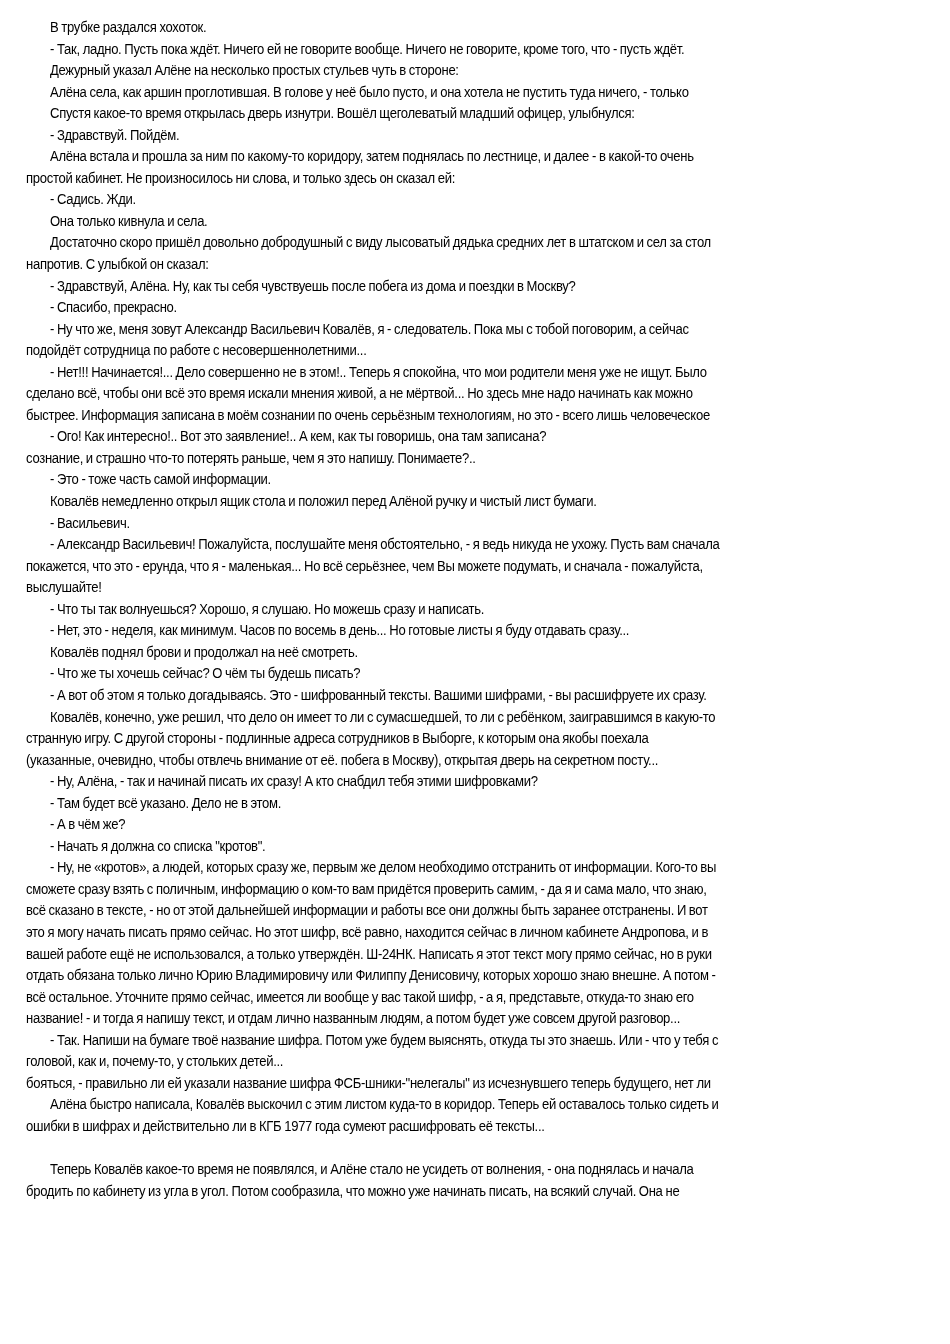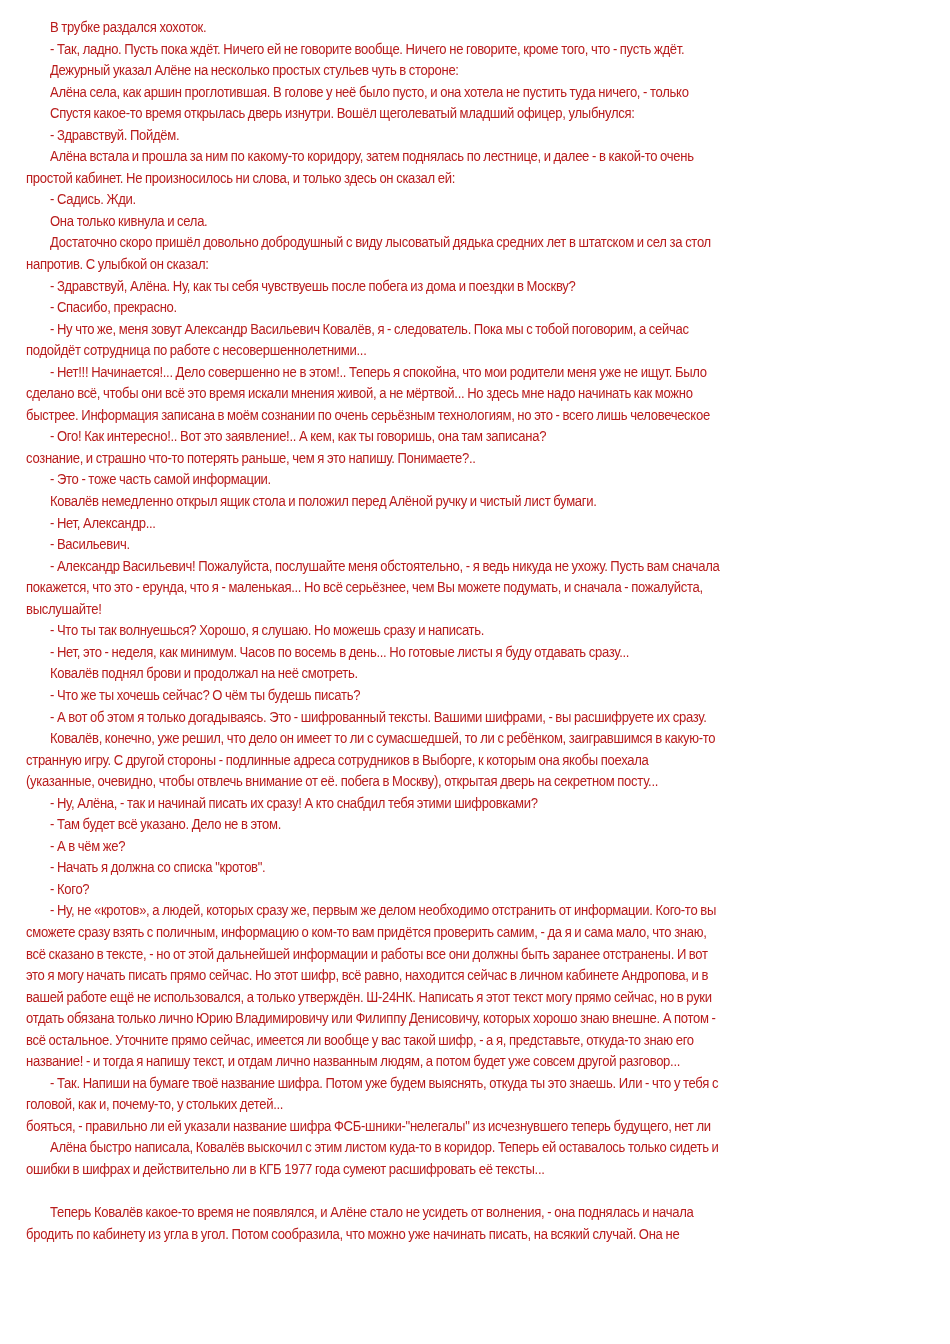--- a/index.html
+++ b/index.html
@@ -21,21 +21,21 @@
       height: 1344px;
       background: #ffffff;
     }
     .text {
       position: absolute;
       left: 26px;
       top: 16px;
       width: 890px;
       font-family: "Liberation Sans Narrow", "Liberation Sans", sans-serif;
       font-size: 15.2px;
-      color: #b91c1c;
+      color: #000000;
       letter-spacing: -0.35px;
       word-spacing: -0.5px;
     }
     .line {
       display: block;
       height: 21.55px;
       line-height: 21.55px;
       white-space: nowrap;
       overflow: visible;
     }
@@ -71,38 +71,36 @@
       <div class="line indent"><span class="cond" style="transform: scaleX(0.86);">- Спасибо, прекрасно.</span></div>
       <div class="line indent"><span class="cond" style="transform: scaleX(0.86);">- Ну что же, меня зовут Александр Васильевич Ковалёв, я - следователь. Пока мы с тобой поговорим, а сейчас</span></div>
       <div class="line"><span class="cond" style="transform: scaleX(0.86);">подойдёт сотрудница по работе с несовершеннолетними...</span></div>
       <div class="line indent"><span class="cond" style="transform: scaleX(0.86);">- Нет!!! Начинается!... Дело совершенно не в этом!.. Теперь я спокойна, что мои родители меня уже не ищут. Было</span></div>
       <div class="line"><span class="cond" style="transform: scaleX(0.86);">сделано всё, чтобы они всё это время искали мнения живой, а не мёртвой... Но здесь мне надо начинать как можно</span></div>
       <div class="line"><span class="cond" style="transform: scaleX(0.86);">быстрее. Информация записана в моём сознании по очень серьёзным технологиям, но это - всего лишь человеческое</span></div>
       <div class="line indent"><span class="cond" style="transform: scaleX(0.86);">- Ого! Как интересно!.. Вот это заявление!.. А кем, как ты говоришь, она там записана?</span></div>
       <div class="line"><span class="cond" style="transform: scaleX(0.86);">сознание, и страшно что-то потерять раньше, чем я это напишу. Понимаете?..</span></div>
       <div class="line indent"><span class="cond" style="transform: scaleX(0.86);">- Это - тоже часть самой информации.</span></div>
       <div class="line indent"><span class="cond" style="transform: scaleX(0.86);">Ковалёв немедленно открыл ящик стола и положил перед Алёной ручку и чистый лист бумаги.</span></div>
-      <div class="line indent"><span class="cond" style="transform: scaleX(0.86);">- Нет, Александр...</span></div>
       <div class="line indent"><span class="cond" style="transform: scaleX(0.86);">- Васильевич.</span></div>
       <div class="line indent"><span class="cond" style="transform: scaleX(0.86);">- Александр Васильевич! Пожалуйста, послушайте меня обстоятельно, - я ведь никуда не ухожу. Пусть вам сначала</span></div>
       <div class="line"><span class="cond" style="transform: scaleX(0.86);">покажется, что это - ерунда, что я - маленькая... Но всё серьёзнее, чем Вы можете подумать, и сначала - пожалуйста,</span></div>
       <div class="line"><span class="cond" style="transform: scaleX(0.86);">выслушайте!</span></div>
       <div class="line indent"><span class="cond" style="transform: scaleX(0.86);">- Что ты так волнуешься? Хорошо, я слушаю. Но можешь сразу и написать.</span></div>
       <div class="line indent"><span class="cond" style="transform: scaleX(0.86);">- Нет, это - неделя, как минимум. Часов по восемь в день... Но готовые листы я буду отдавать сразу...</span></div>
       <div class="line indent"><span class="cond" style="transform: scaleX(0.86);">Ковалёв поднял брови и продолжал на неё смотреть.</span></div>
       <div class="line indent"><span class="cond" style="transform: scaleX(0.86);">- Что же ты хочешь сейчас? О чём ты будешь писать?</span></div>
       <div class="line indent"><span class="cond" style="transform: scaleX(0.86);">- А вот об этом я только догадываясь. Это - шифрованный тексты. Вашими шифрами, - вы расшифруете их сразу.</span></div>
       <div class="line indent"><span class="cond" style="transform: scaleX(0.86);">Ковалёв, конечно, уже решил, что дело он имеет то ли с сумасшедшей, то ли с ребёнком, заигравшимся в какую-то</span></div>
       <div class="line"><span class="cond" style="transform: scaleX(0.86);">странную игру. С другой стороны - подлинные адреса сотрудников в Выборге, к которым она якобы поехала</span></div>
       <div class="line"><span class="cond" style="transform: scaleX(0.86);">(указанные, очевидно, чтобы отвлечь внимание от её. побега в Москву), открытая дверь на секретном посту...</span></div>
       <div class="line indent"><span class="cond" style="transform: scaleX(0.86);">- Ну, Алёна, - так и начинай писать их сразу! А кто снабдил тебя этими шифровками?</span></div>
       <div class="line indent"><span class="cond" style="transform: scaleX(0.86);">- Там будет всё указано. Дело не в этом.</span></div>
       <div class="line indent"><span class="cond" style="transform: scaleX(0.86);">- А в чём же?</span></div>
       <div class="line indent"><span class="cond" style="transform: scaleX(0.86);">- Начать я должна со списка "кротов".</span></div>
-      <div class="line indent"><span class="cond" style="transform: scaleX(0.86);">- Кого?</span></div>
       <div class="line indent"><span class="cond" style="transform: scaleX(0.86);">- Ну, не «кротов», а людей, которых сразу же, первым же делом необходимо отстранить от информации. Кого-то вы</span></div>
       <div class="line"><span class="cond" style="transform: scaleX(0.86);">сможете сразу взять с поличным, информацию о ком-то вам придётся проверить самим, - да я и сама мало, что знаю,</span></div>
       <div class="line"><span class="cond" style="transform: scaleX(0.86);">всё сказано в тексте, - но от этой дальнейшей информации и работы все они должны быть заранее отстранены. И вот</span></div>
       <div class="line"><span class="cond" style="transform: scaleX(0.86);">это я могу начать писать прямо сейчас. Но этот шифр, всё равно, находится сейчас в личном кабинете Андропова, и в</span></div>
       <div class="line"><span class="cond" style="transform: scaleX(0.86);">вашей работе ещё не использовался, а только утверждён. Ш-24НК. Написать я этот текст могу прямо сейчас, но в руки</span></div>
       <div class="line"><span class="cond" style="transform: scaleX(0.86);">отдать обязана только лично Юрию Владимировичу или Филиппу Денисовичу, которых хорошо знаю внешне. А потом -</span></div>
       <div class="line"><span class="cond" style="transform: scaleX(0.86);">всё остальное. Уточните прямо сейчас, имеется ли вообще у вас такой шифр, - а я, представьте, откуда-то знаю его</span></div>
       <div class="line"><span class="cond" style="transform: scaleX(0.86);">название! - и тогда я напишу текст, и отдам лично названным людям, а потом будет уже совсем другой разговор...</span></div>
       <div class="line indent"><span class="cond" style="transform: scaleX(0.86);">- Так. Напиши на бумаге твоё название шифра. Потом уже будем выяснять, откуда ты это знаешь. Или - что у тебя с</span></div>
       <div class="line"><span class="cond" style="transform: scaleX(0.86);">головой, как и, почему-то, у стольких детей...</span></div>

